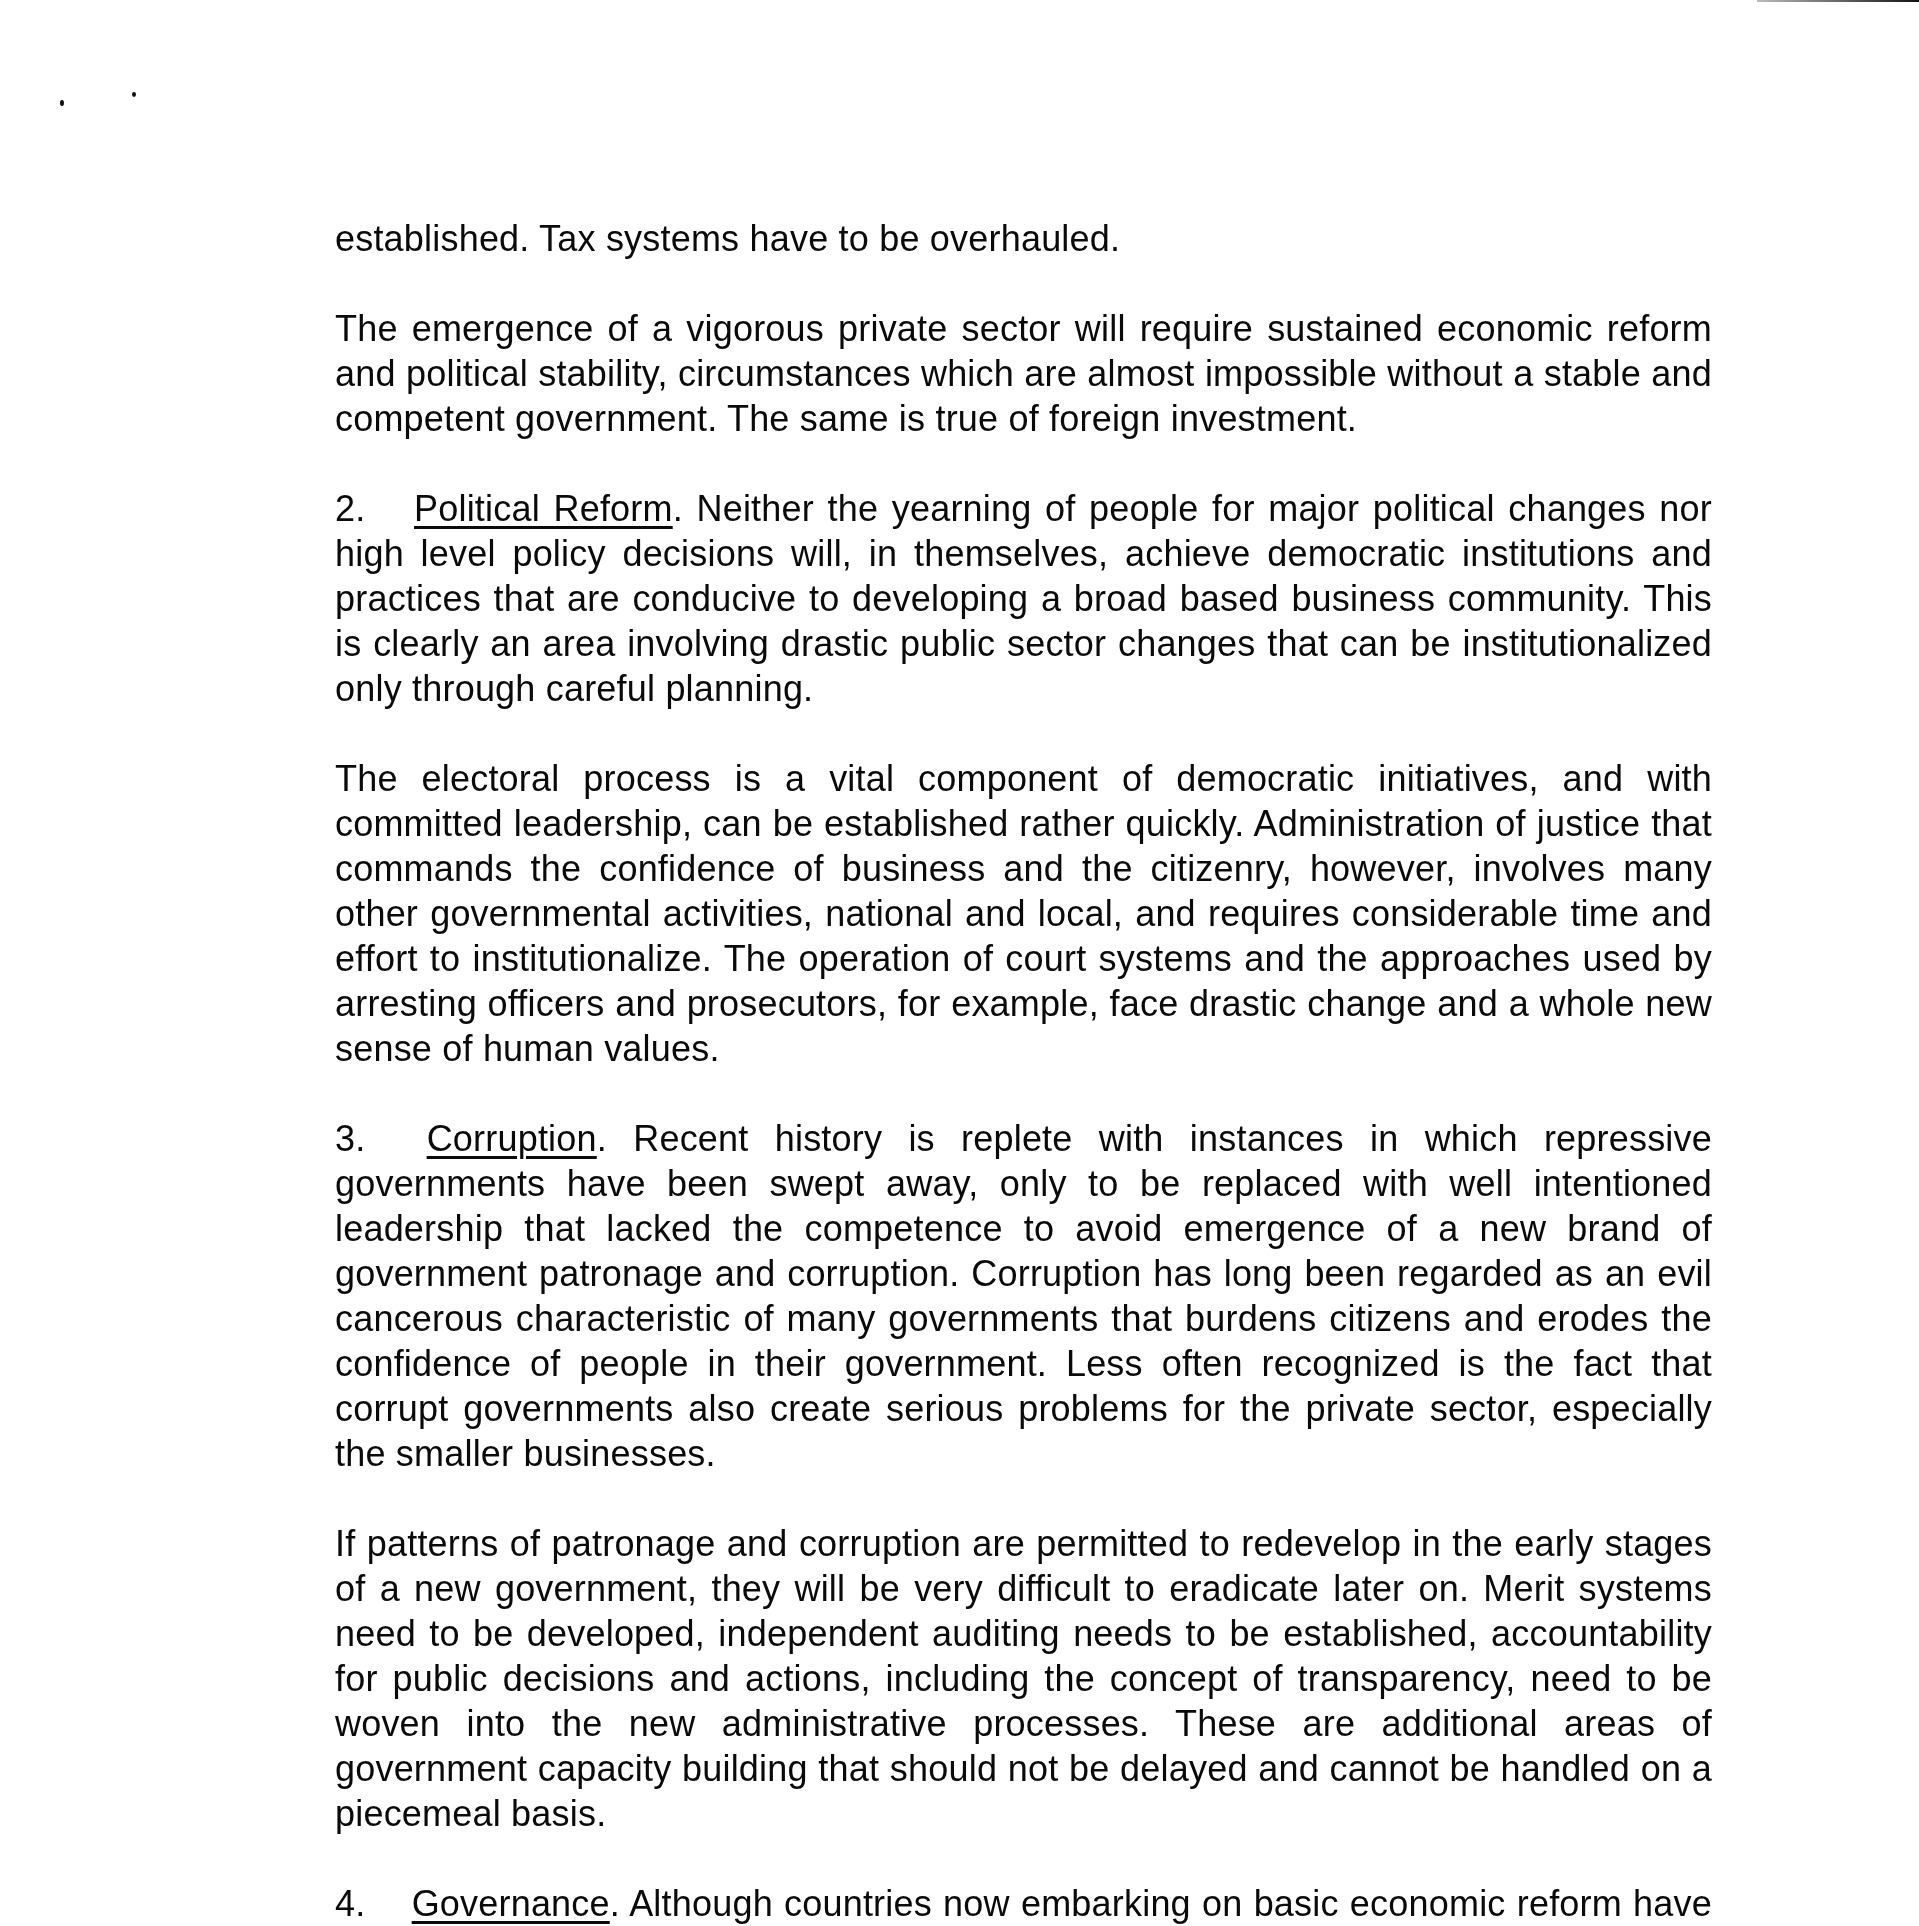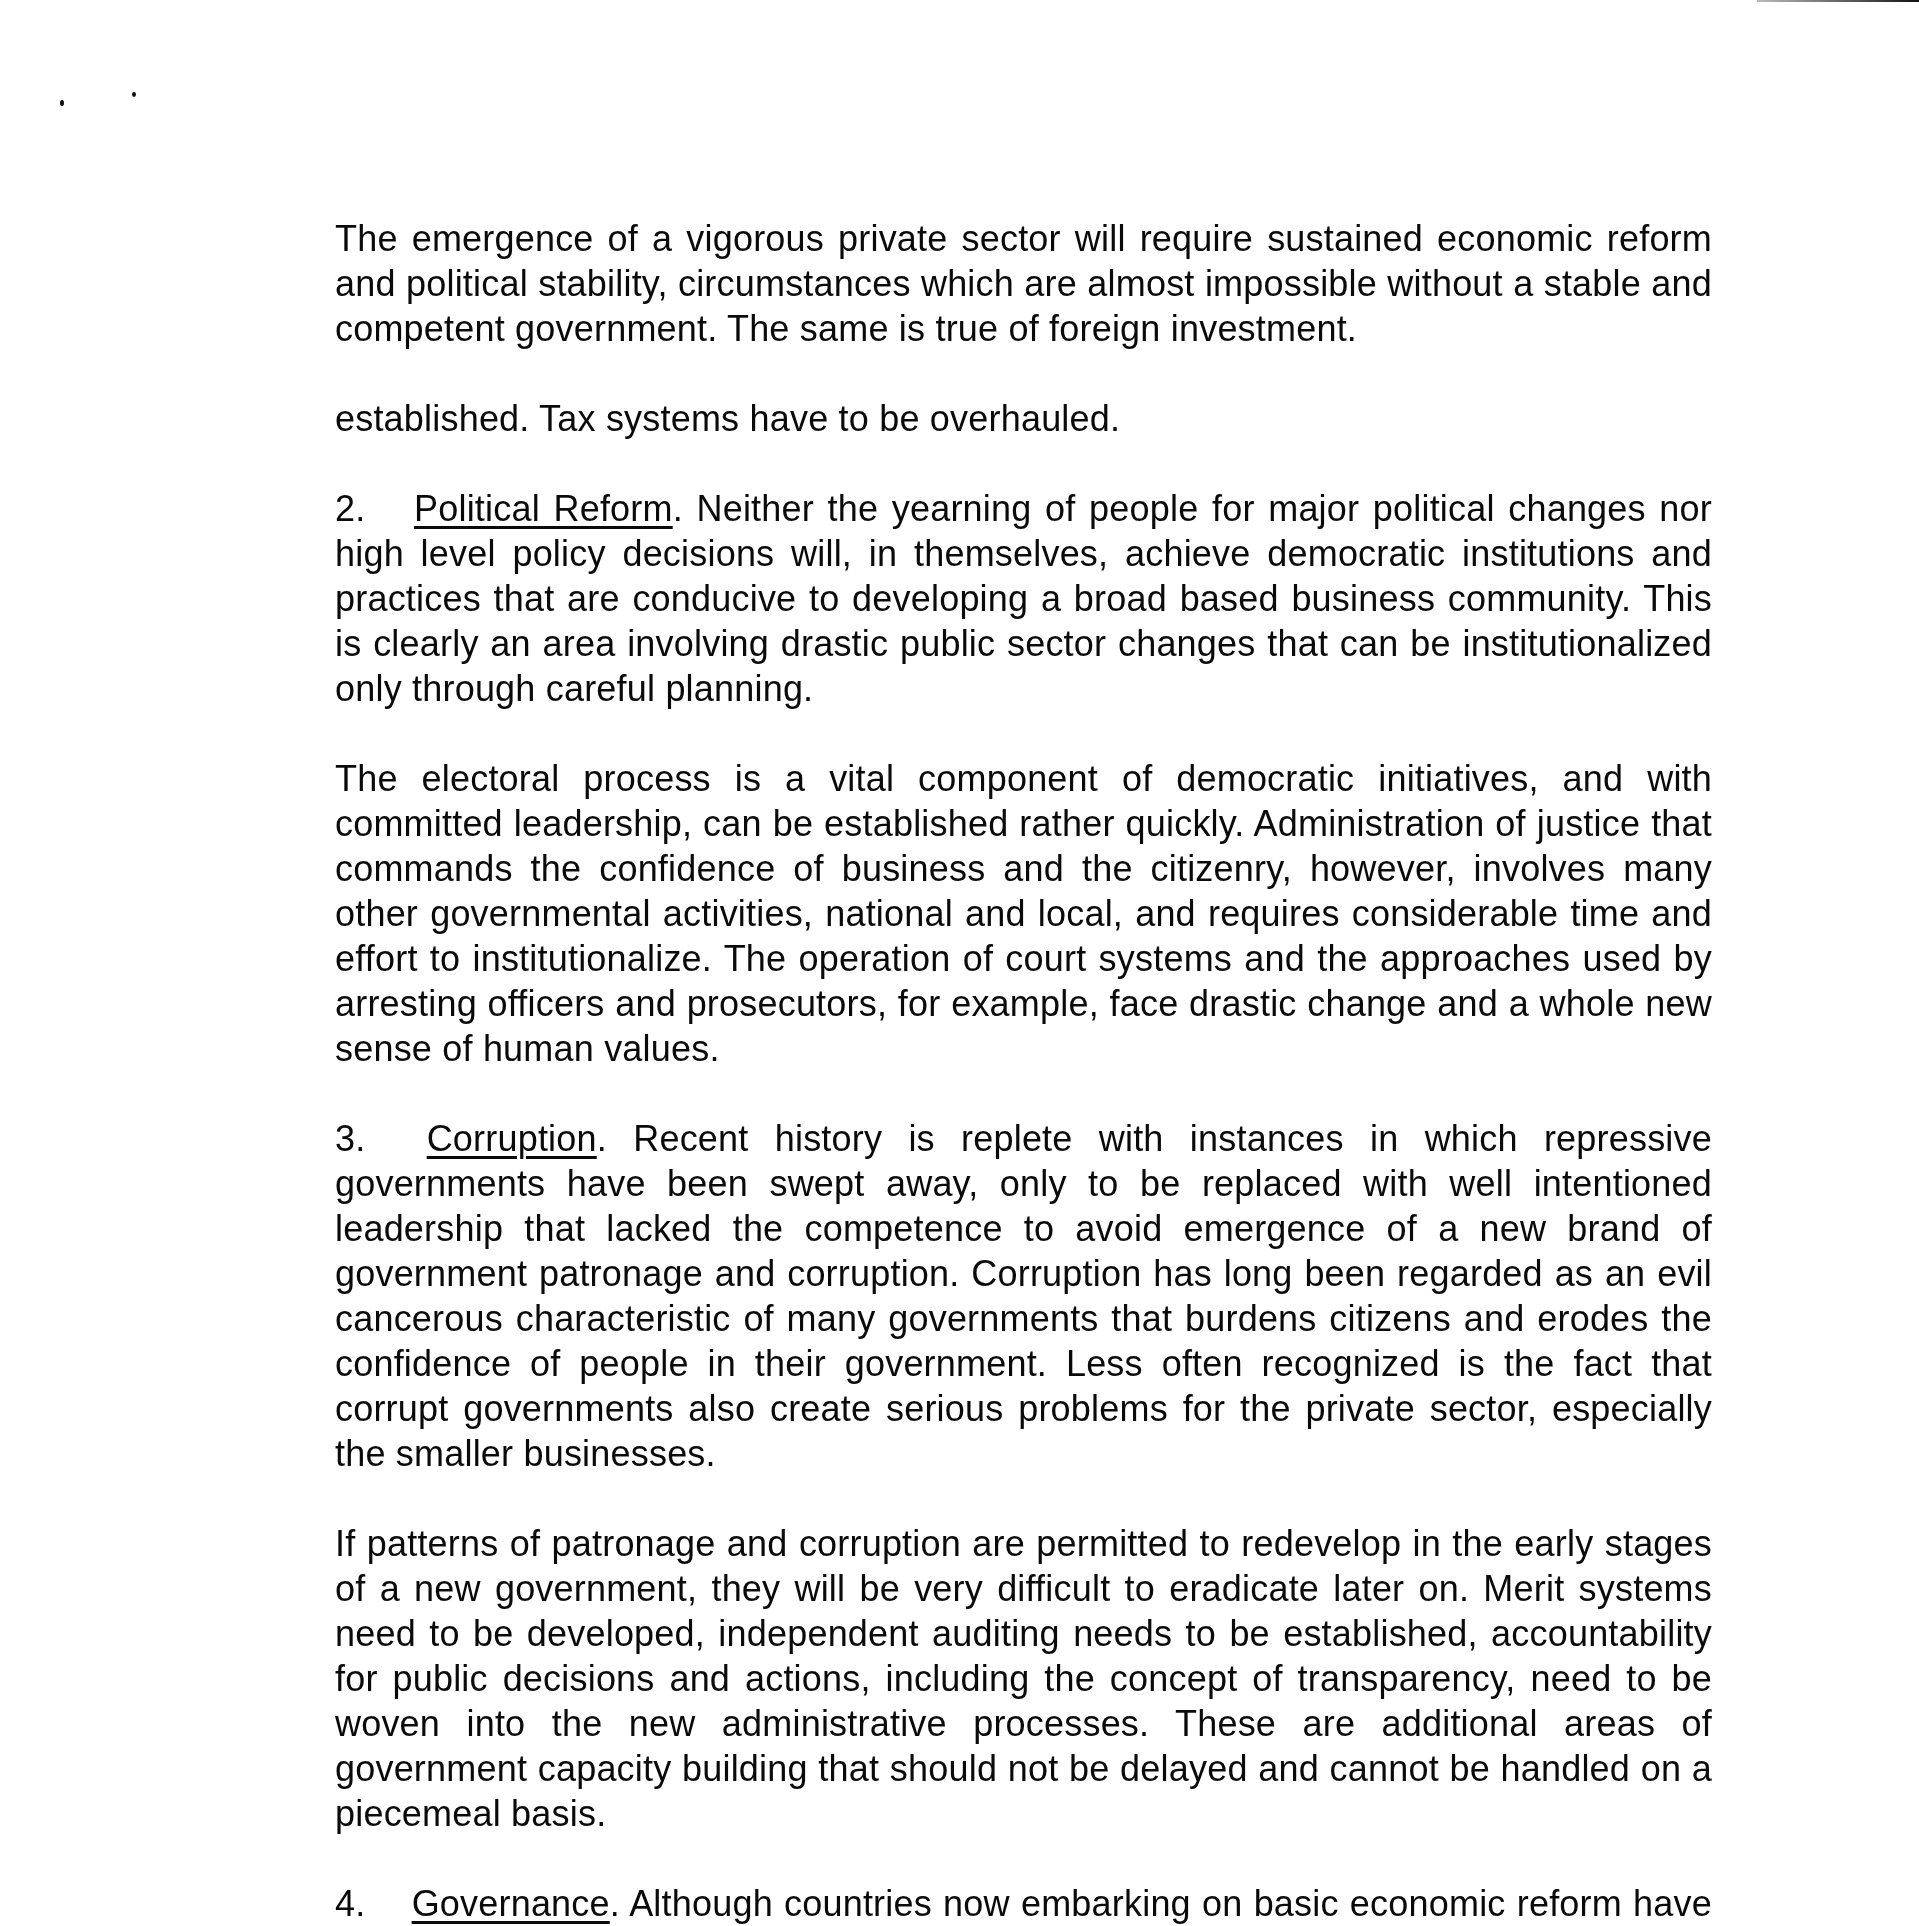--- a/index.html
+++ b/index.html
@@ -54,26 +54,26 @@
   }
 </style>
 </head>
 <body>
 
 <div class="scan-edge"></div>
 <div class="speck a"></div>
 <div class="speck b"></div>
 
 <div class="page-text">
+  <p class="para first">
+    <span>established.  Tax systems have to be overhauled.</span>
+  </p>
+
   <p class="para">
     <span>The emergence of a vigorous private sector will require sustained economic reform and political stability, circumstances which are almost impossible without a stable and competent government.  The same is true of foreign investment.</span>
-  </p>
-
-  <p class="para first">
-    <span>established.  Tax systems have to be overhauled.</span>
   </p>
 
   <p class="para">
     <span>2. </span><span class="heading-underline">Political Reform</span><span>.  Neither the yearning of people for major political changes nor high level policy decisions will, in themselves, achieve democratic institutions and practices that are conducive to developing a broad based business community.  This is clearly an area involving drastic public sector changes that can be institutionalized only through careful planning.</span>
   </p>
 
   <p class="para">
     <span>The electoral process is a vital component of democratic initiatives, and with committed leadership, can be established rather quickly.  Administration of justice that commands the confidence of business and the citizenry, however, involves many other governmental activities, national and local, and requires considerable time and effort to institutionalize.  The operation of court systems and the approaches used by arresting officers and prosecutors, for example, face drastic change and a whole new sense of human values.</span>
   </p>
 

